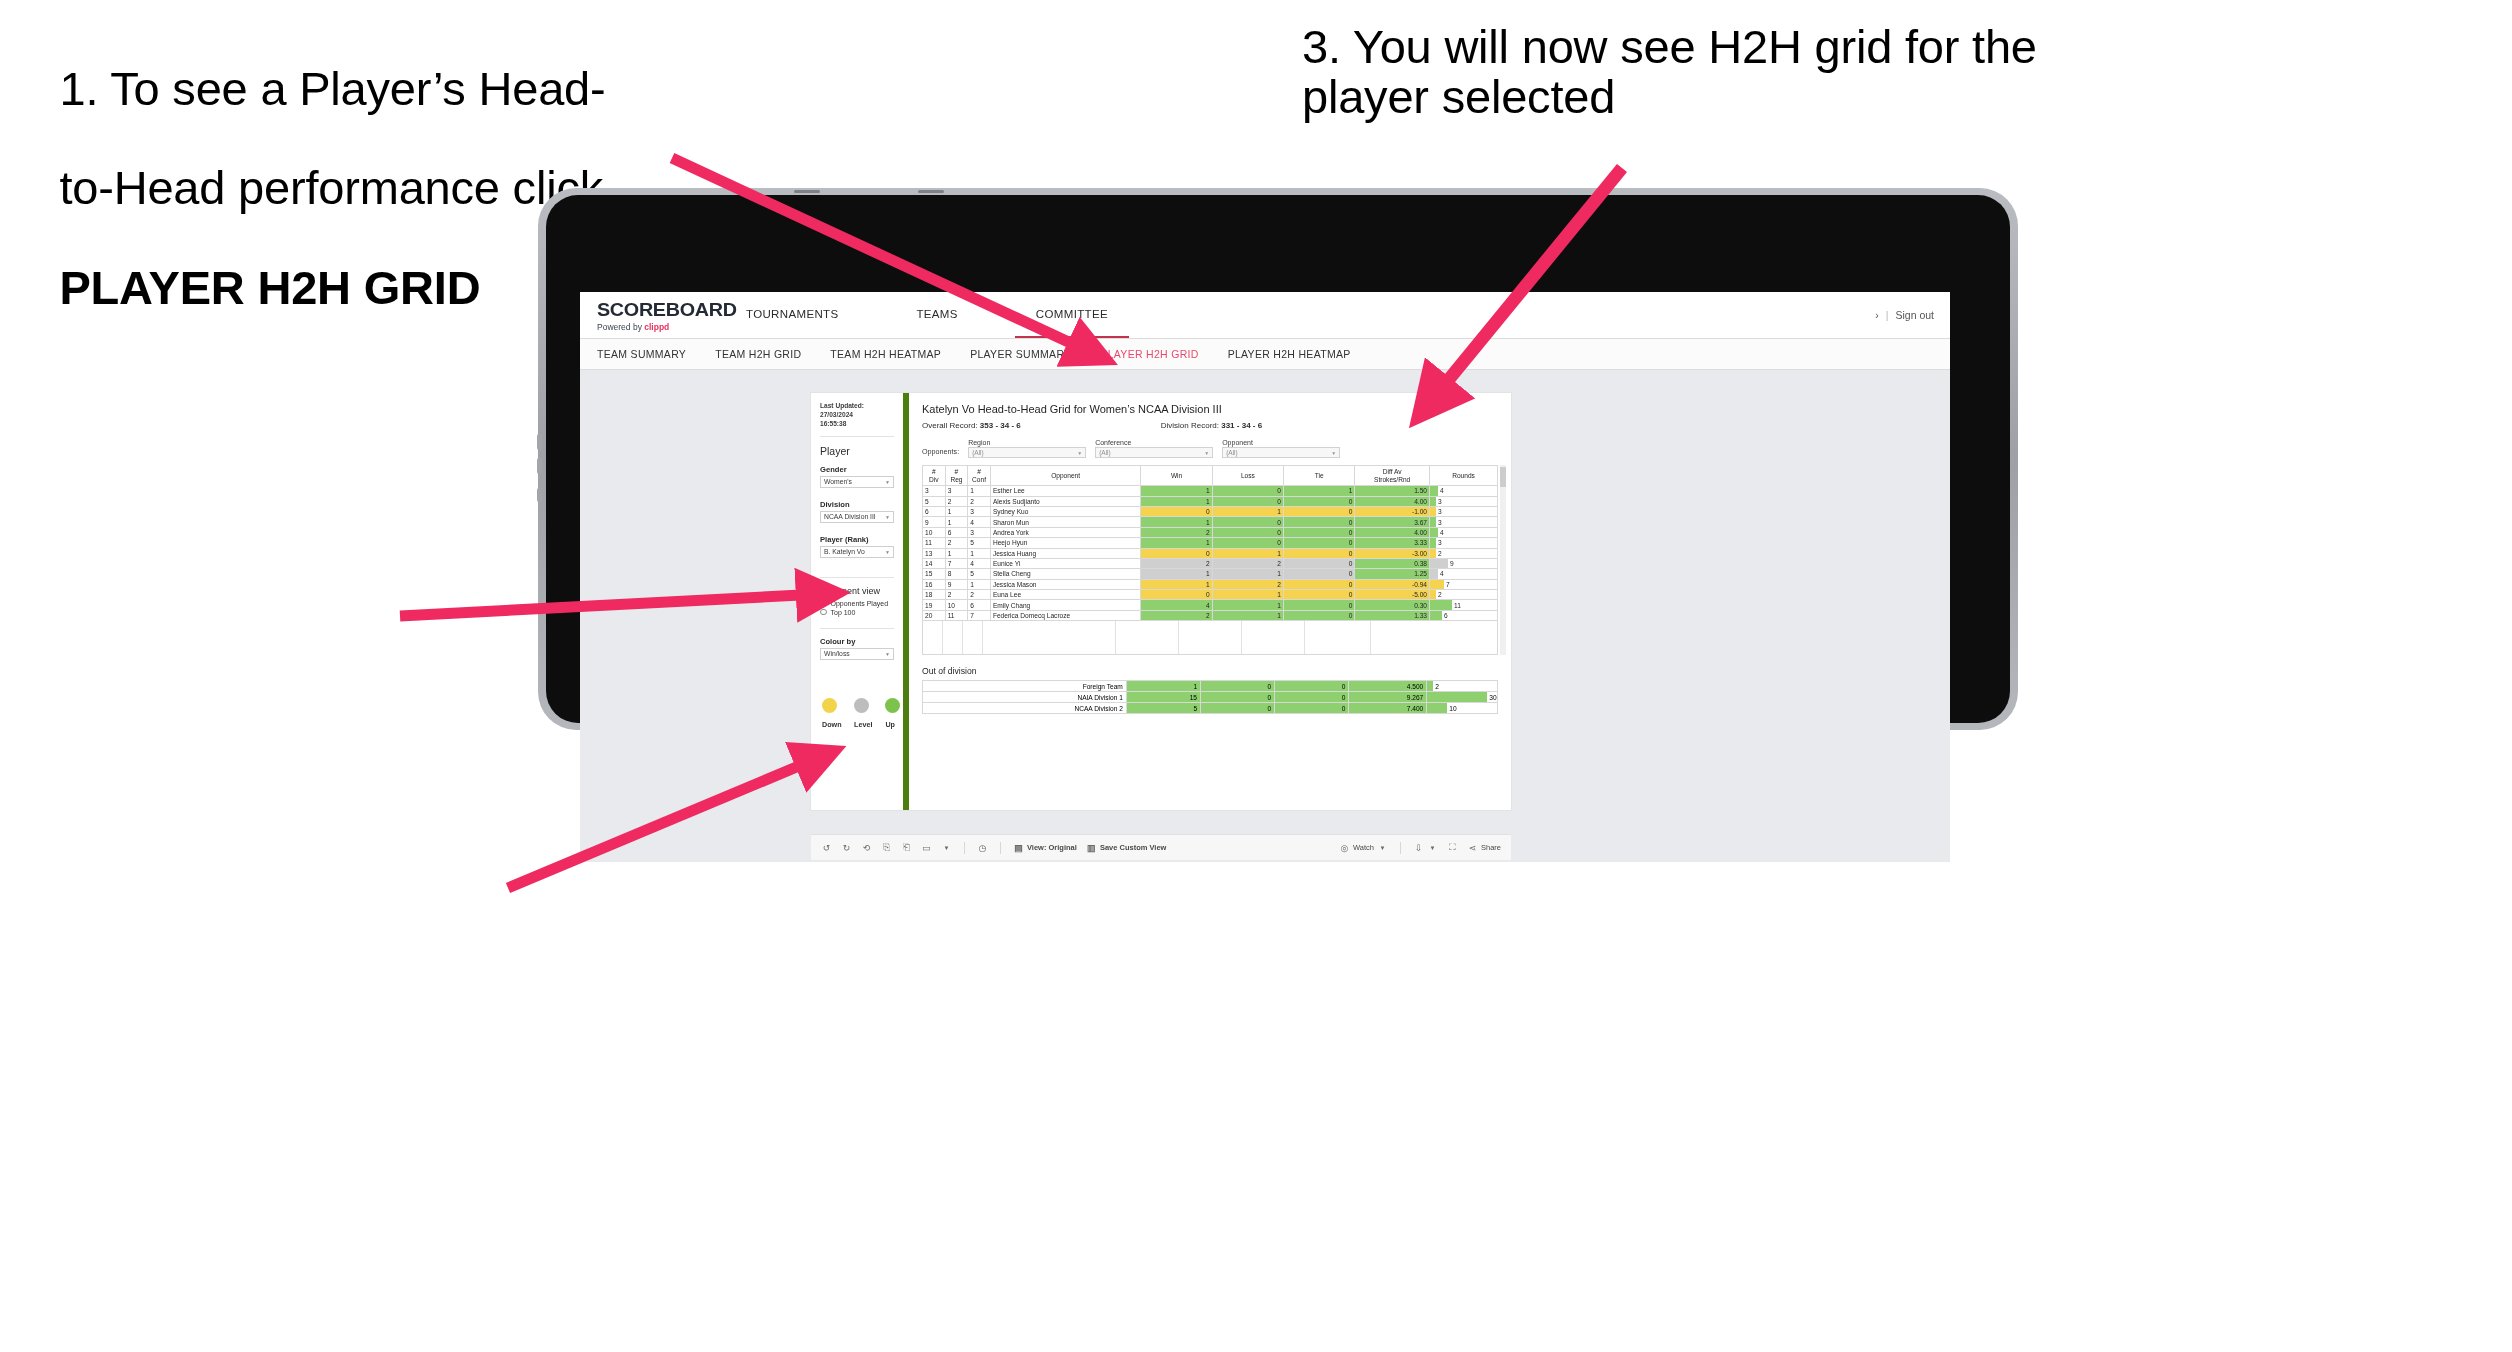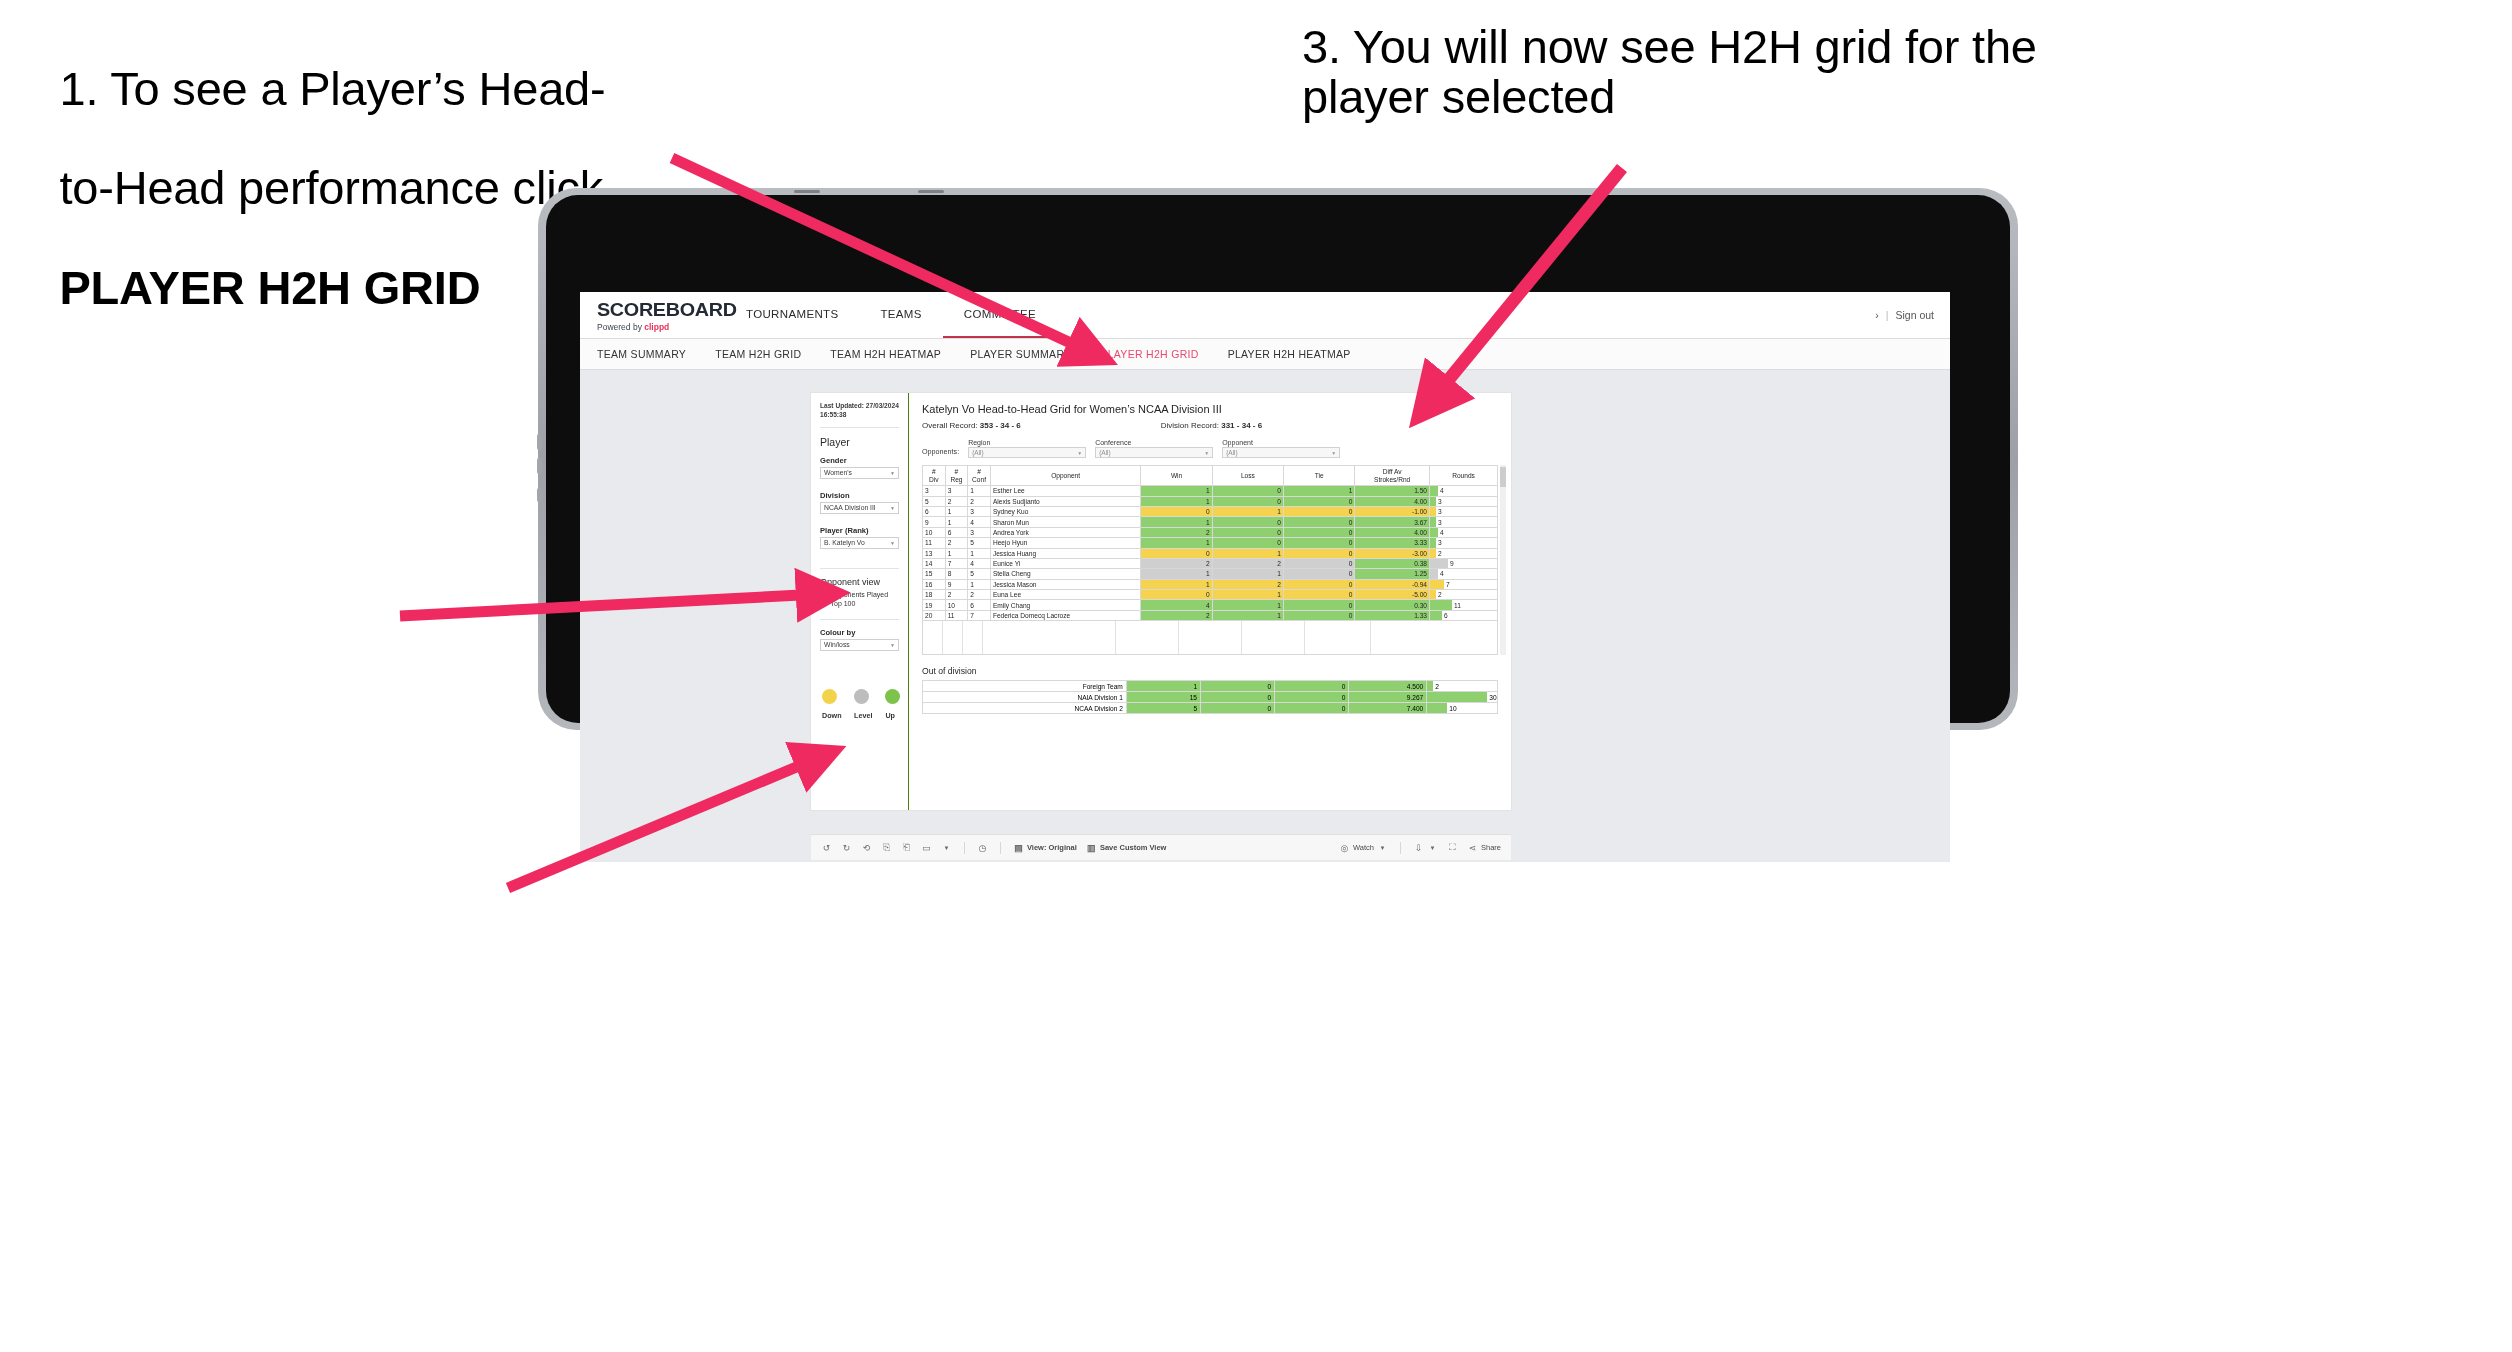--- a/index.html
+++ b/index.html
@@ -59,21 +59,21 @@
   }
   .logo-wrap { width:145px; padding-left:17px; display:flex; flex-direction:column; justify-content:center; }
   .logo-main {
     font-size:19px; font-weight:bold; letter-spacing:-0.3px;
     color:#232a35; font-family:"Liberation Sans", sans-serif;
     transform:scaleX(1.04); transform-origin:left;
   }
   .logo-sub { font-size:8.5px; color:#3c4350; margin-top:1px; }
   .logo-sub .brand { color:#e8315c; font-weight:bold; }
 
-  .topnav { display:flex; align-items:stretch; flex:1; }
+  .topnav { display:flex; align-items:stretch; flex:1;gap:36px; }
   .topnav-item {
     display:flex; align-items:center; padding:0 21px;
     font-size:11.5px; color:#2b2b2b; letter-spacing:.35px;
     border-bottom:2px solid transparent;
   }
   .topnav-item.active { border-bottom-color:#c2334f; }
 
   .header-right {
     display:flex; align-items:center; padding-right:16px; gap:7px;
     font-size:10.5px; color:#555;
@@ -97,21 +97,21 @@
     position:absolute; left:231px; top:23px;
     width:700px; height:417px;
     background:#ffffff;
     display:flex;
     box-shadow:0 0 0 1px #e3e3e3;
   }
 
   
   .pane {
     width:98px; background:#ffffff; padding:9px 9px 0 9px;
-    border-right:1px solid #4d7c0f;
+    border-right:6px solid #4d7c0f;
     display:flex; flex-direction:column;
   }
   .updated { font-size:6.6px; color:#3d3d3d; line-height:1.35; font-weight:bold; }
   .pane-rule { height:1px; background:#e3e3e3; margin:7px 0 8px 0; }
   .pane-h { font-size:10.5px; color:#2a2a2a; margin-bottom:8px; }
   .field-label { font-size:7.6px; font-weight:bold; color:#2a2a2a; margin-bottom:2px; }
   .select {
     height:12px; border:1px solid #cfcfcf; background:#fff;
     display:flex; align-items:center; justify-content:space-between;
     padding:0 3px; font-size:6.8px; color:#3a3a3a; margin-bottom:12px;

